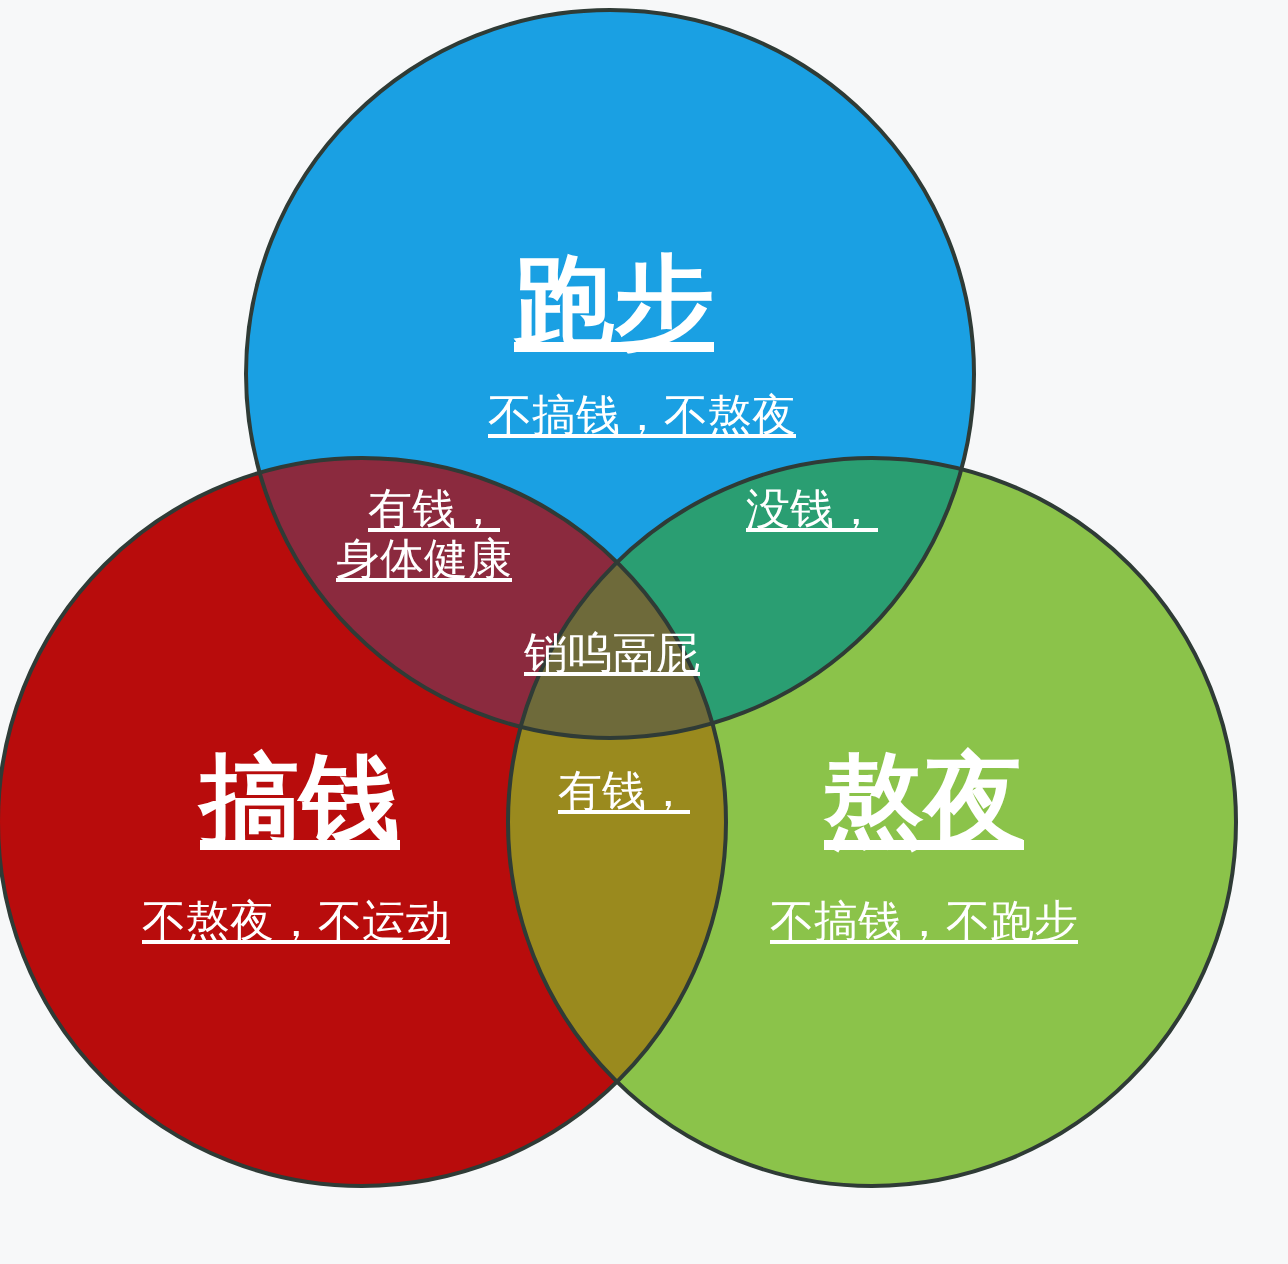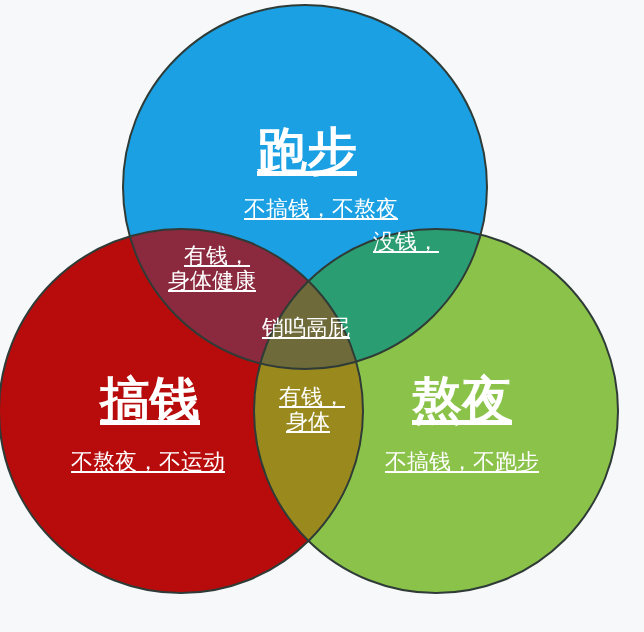--- a/index.html
+++ b/index.html
@@ -54,22 +54,21 @@
 <div class="lbl sub" style="left:148px;top:449px;">不熬夜，不运动</div>
 
 <div class="lbl big" style="left:462px;top:372px;">熬夜</div>
 <div class="lbl sub" style="left:462px;top:449px;">不搞钱，不跑步</div>
 
 <div class="lbl mid" style="left:212px;top:243px;">
   <div style="padding-left:10px;">有钱，</div>
   <div>身体健康</div>
 </div>
 
-<div class="lbl mid" style="left:401px;top:229px;">
+<div class="lbl mid" style="left:401px;top:243px;">
   <div style="padding-left:10px;">没钱，</div>
 </div>
 
 <div class="lbl mid" style="left:306px;top:315px;">销呜鬲屁</div>
 
 <div class="lbl mid" style="left:308px;top:384px;">
   <div style="padding-left:8px;">有钱，</div>
-  <div>身体</div>
 </div>
 
 </body></html>

